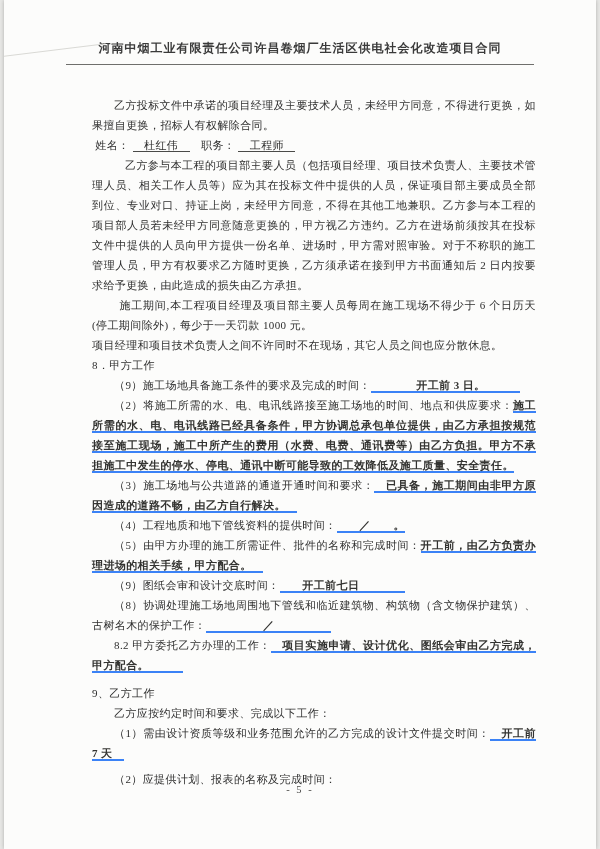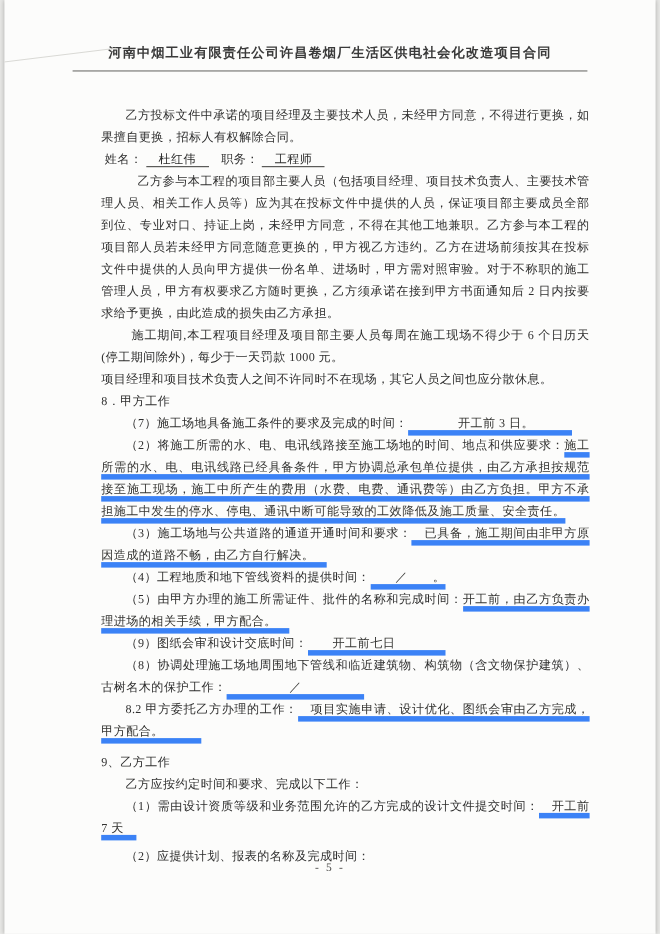--- a/index.html
+++ b/index.html
@@ -45,22 +45,22 @@
     font-size:11px;
     line-height:20px;
     letter-spacing:0.4px;
   }
   p.line{
     margin:0;
     text-align:justify;
   }
   .seg-normal{}
   .seg-filled{
-    font-weight:normal;
-    border-bottom:5px solid #3b82f6;
+    font-weight:bold;
+    border-bottom:2px solid #3b82f6;
     color:#333331;
   }
   .seg-underline{
     border-bottom:1px solid #4a4a48;
   }
   .page-number{
     position:absolute;
     bottom:54px;
     left:0;right:0;
     text-align:center;
@@ -80,21 +80,21 @@
     <div class="header-rule"></div>
   </div>
 
   <div class="doc-body">
       <p class="line" style="text-indent: 2em;"><span class="seg-normal">乙方投标文件中承诺的项目经理及主要技术人员，未经甲方同意，不得进行更换，如果擅自更换，招标人有权解除合同。</span></p>
       <p class="line" style="text-indent: 0.3em;"><span class="seg-normal">姓名： </span><span class="seg-underline">　杜红伟　</span><span class="seg-normal">　职务： </span><span class="seg-underline">　工程师　</span></p>
       <p class="line" style="text-indent: 3em;"><span class="seg-normal">乙方参与本工程的项目部主要人员（包括项目经理、项目技术负责人、主要技术管理人员、相关工作人员等）应为其在投标文件中提供的人员，保证项目部主要成员全部到位、专业对口、持证上岗，未经甲方同意，不得在其他工地兼职。乙方参与本工程的项目部人员若未经甲方同意随意更换的，甲方视乙方违约。乙方在进场前须按其在投标文件中提供的人员向甲方提供一份名单、进场时，甲方需对照审验。对于不称职的施工管理人员，甲方有权要求乙方随时更换，乙方须承诺在接到甲方书面通知后 2 日内按要求给予更换，由此造成的损失由乙方承担。</span></p>
       <p class="line" style="text-indent: 2.5em;"><span class="seg-normal">施工期间,本工程项目经理及项目部主要人员每周在施工现场不得少于 6 个日历天(停工期间除外)，每少于一天罚款 1000 元。</span></p>
       <p class="line" style="text-indent: 0em;"><span class="seg-normal">项目经理和项目技术负责人之间不许同时不在现场，其它人员之间也应分散休息。</span></p>
       <p class="line" style="text-indent: 0em;"><span class="seg-normal">8．甲方工作</span></p>
-      <p class="line" style="text-indent: 2em;"><span class="seg-normal">（7）施工场地具备施工条件的要求及完成的时间：</span><span class="seg-filled">　　　　开工前 3 日。　　　</span></p>
+      <p class="line" style="text-indent: 2em;"><span class="seg-normal">（9）施工场地具备施工条件的要求及完成的时间：</span><span class="seg-filled">　　　　开工前 3 日。　　　</span></p>
       <p class="line" style="text-indent: 2em;"><span class="seg-normal">（2）将施工所需的水、电、电讯线路接至施工场地的时间、地点和供应要求：</span><span class="seg-filled">施工所需的水、电、电讯线路已经具备条件，甲方协调总承包单位提供，由乙方承担按规范接至施工现场，施工中所产生的费用（水费、电费、通讯费等）由乙方负担。甲方不承担施工中发生的停水、停电、通讯中断可能导致的工效降低及施工质量、安全责任。</span></p>
       <p class="line" style="text-indent: 2em;"><span class="seg-normal">（3）施工场地与公共道路的通道开通时间和要求：</span><span class="seg-filled">　已具备，施工期间由非甲方原因造成的道路不畅，由乙方自行解决。　</span></p>
       <p class="line" style="text-indent: 2em;"><span class="seg-normal">（4）工程地质和地下管线资料的提供时间：</span><span class="seg-filled">　　／　　。</span></p>
       <p class="line" style="text-indent: 2em;"><span class="seg-normal">（5）由甲方办理的施工所需证件、批件的名称和完成时间：</span><span class="seg-filled">开工前，由乙方负责办理进场的相关手续，甲方配合。　</span></p>
       <p class="line" style="text-indent: 2em;"><span class="seg-normal">（9）图纸会审和设计交底时间：</span><span class="seg-filled">　　开工前七日　　　　</span></p>
       <p class="line" style="text-indent: 2em;"><span class="seg-normal">（8）协调处理施工场地周围地下管线和临近建筑物、构筑物（含文物保护建筑）、古树名木的保护工作：</span><span class="seg-filled">　　　　　／　　　　　</span></p>
       <p class="line" style="text-indent: 2em;"><span class="seg-normal">8.2 甲方委托乙方办理的工作：</span><span class="seg-filled">　项目实施申请、设计优化、图纸会审由乙方完成，甲方配合。　　　</span></p>
       <p class="line" style="text-indent: 0em; margin-top: 8px;"><span class="seg-normal">9、乙方工作</span></p>
       <p class="line" style="text-indent: 2em;"><span class="seg-normal">乙方应按约定时间和要求、完成以下工作：</span></p>
       <p class="line" style="text-indent: 2em;"><span class="seg-normal">（1）需由设计资质等级和业务范围允许的乙方完成的设计文件提交时间：</span><span class="seg-filled">　开工前 7 天　</span></p>

